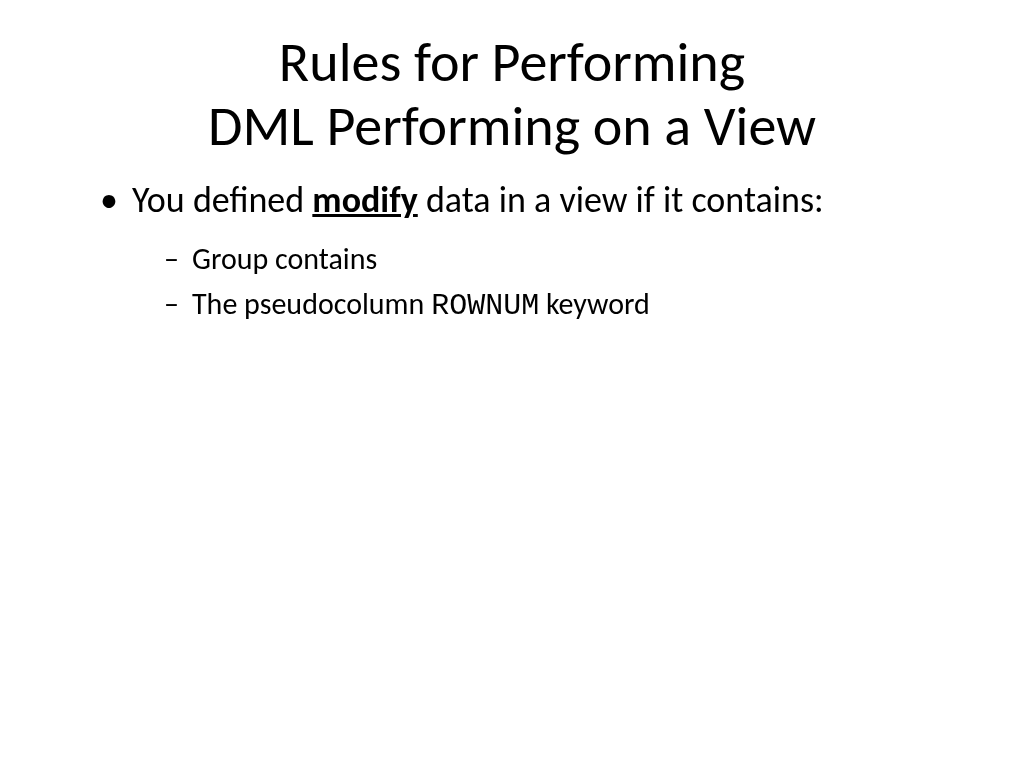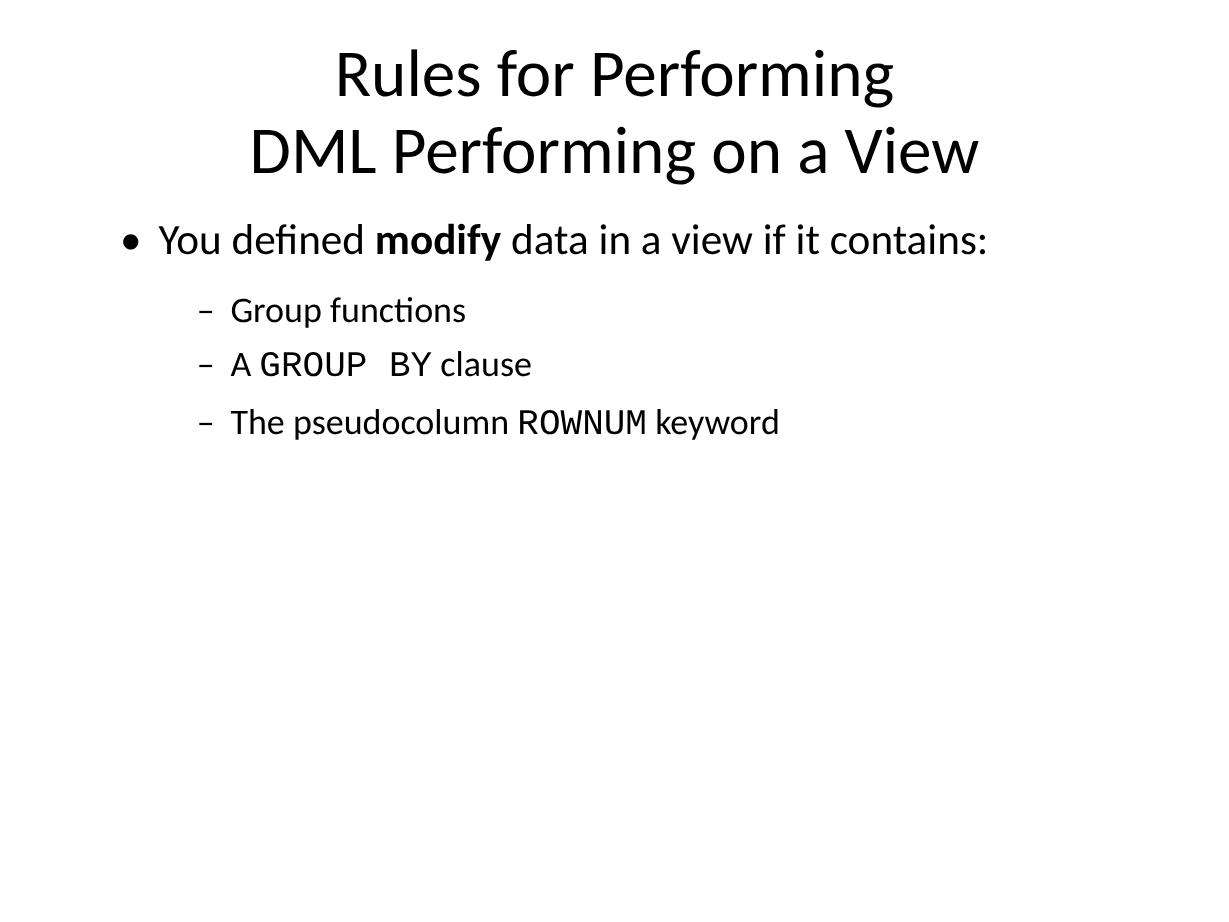--- a/index.html
+++ b/index.html
@@ -54,41 +54,39 @@
     }
     .sub-list > li::before {
       content: "–";
       position: absolute;
       left: 0;
       top: 0;
       font-size: 30px;
     }
     .bold-underline {
       font-weight: 700;
+      text-decoration: underline;
     }
     .mono {
       font-family: "Courier New", Courier, monospace;
     }
   </style>
 </head>
 <body>
 
 <h1 class="title">
   <span>Rules for Performing</span><br>
   <span>DML Performing on a View</span>
 </h1>
 
 <ul class="main-list">
   <li>
     <span>You defined </span><span class="bold-underline">modify</span><span> data in a view if it contains:</span>
     <ul class="sub-list">
       <li>
-        <span>Group functions</span>
-      </li>
-      <li>
-        <span>A </span><span class="mono">GROUP BY</span><span> clause</span>
+        <span>Group contains</span>
       </li>
       <li>
         <span>The pseudocolumn </span><span class="mono">ROWNUM</span><span> keyword</span>
       </li>
     </ul>
   </li>
 </ul>
 
 </body></html>

